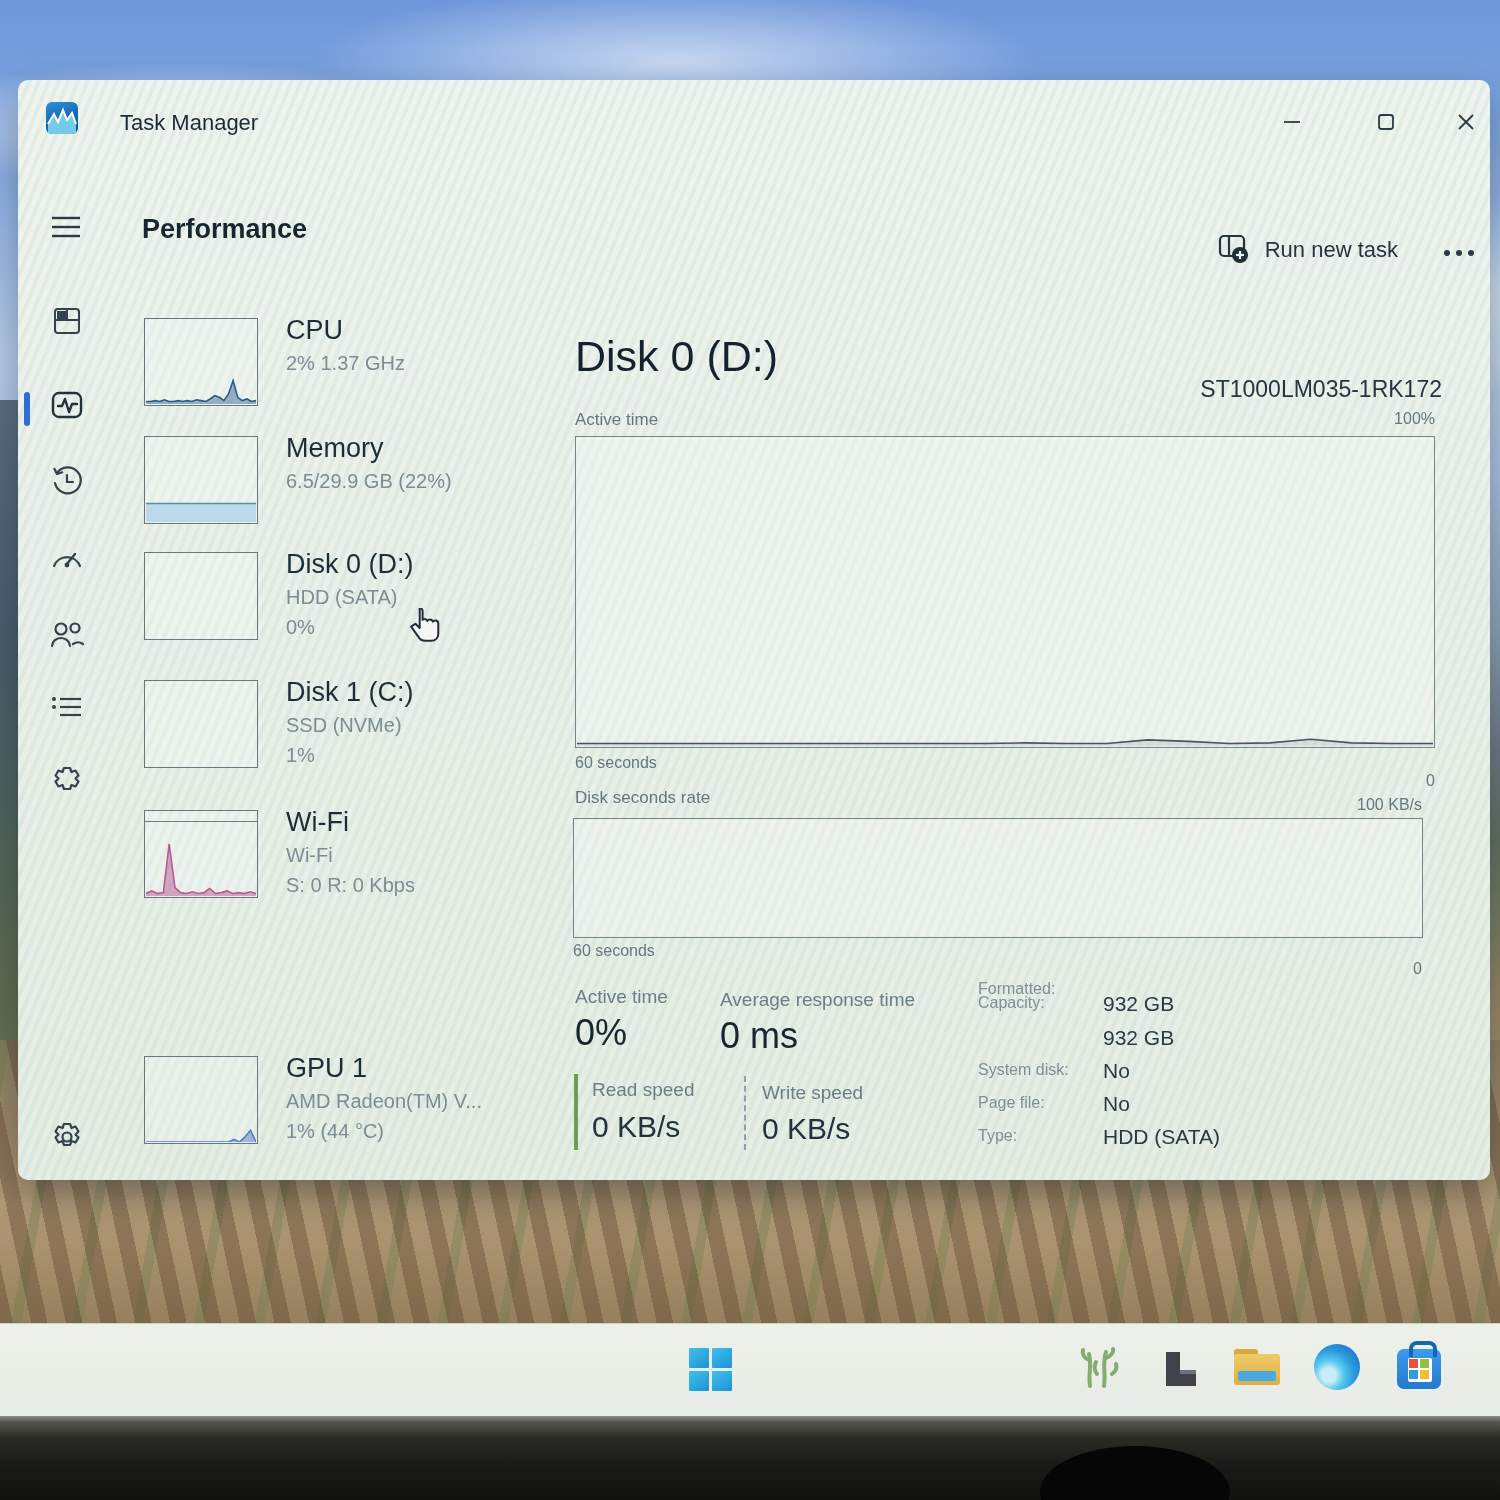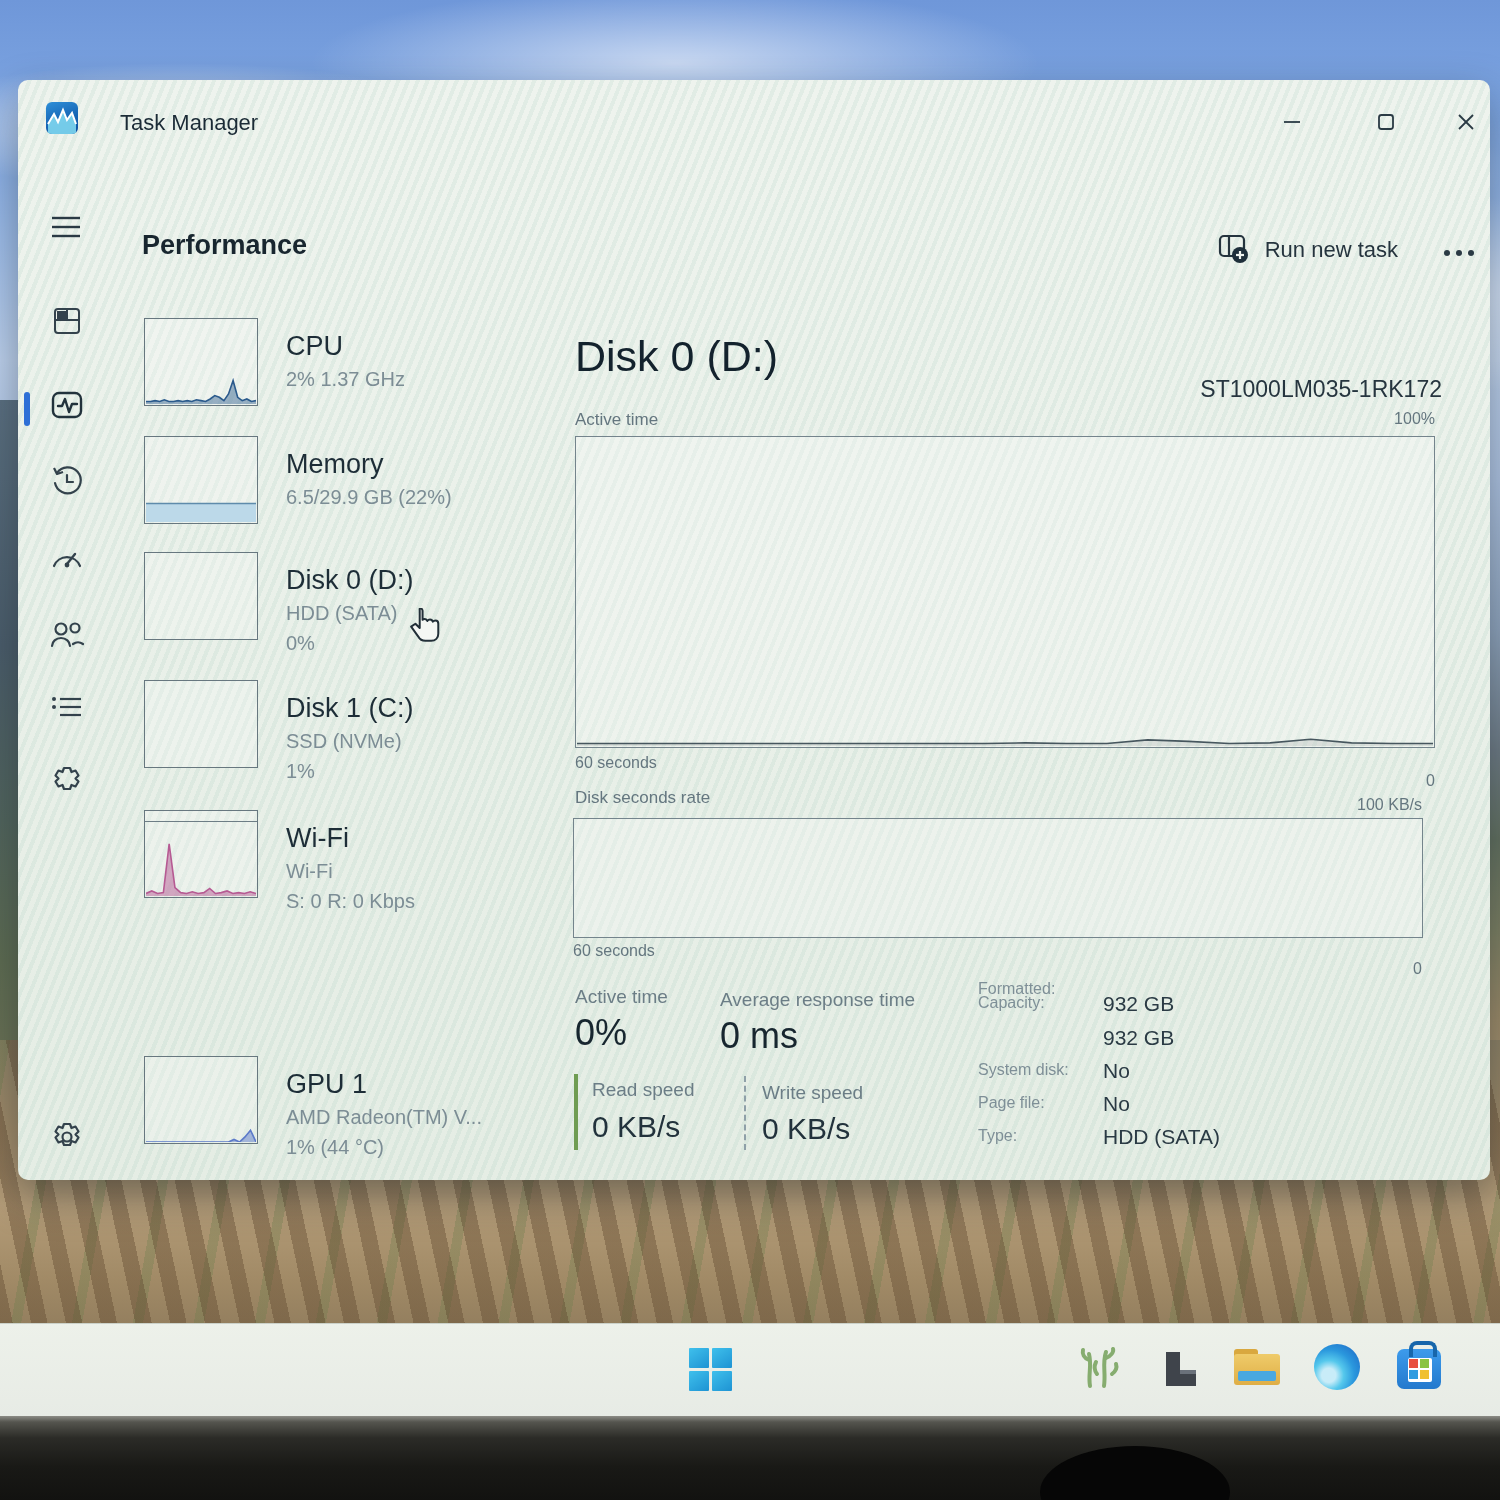--- a/index.html
+++ b/index.html
@@ -38,40 +38,40 @@
 
   .tm-title{position:absolute;left:102px;top:30px;font-size:22px;color:#1b2b36;}
   .tm-appicon{position:absolute;left:28px;top:22px;width:32px;height:32px;border-radius:6px;overflow:hidden;
     background:linear-gradient(160deg,#2f8fd8 0%,#1565b5 55%,#0d4f9e 100%);}
   .tm-appicon svg{display:block;width:100%;height:100%;}
 
   .win-btn{position:absolute;top:22px;width:40px;height:40px;display:flex;align-items:center;justify-content:center;cursor:default;}
   .win-btn svg{display:block;}
 
   .hamburger{position:absolute;left:32px;top:132px;width:34px;height:30px;}
-  .page-title{position:absolute;left:124px;top:134px;font-size:27px;font-weight:700;color:#18262f;margin-top:16px;}
+  .page-title{position:absolute;left:124px;top:134px;font-size:27px;font-weight:700;color:#18262f;}
 
   .run-task{position:absolute;right:92px;top:152px;display:flex;align-items:center;gap:14px;cursor:pointer;}
   .run-task-label{font-size:22px;color:#25343e;}
   .more-dots{position:absolute;right:16px;top:170px;display:flex;gap:6px;cursor:pointer;}
   .more-dots i{width:6px;height:6px;border-radius:50%;background:#2a3a44;}
 
   
   .side-item{position:absolute;left:30px;width:38px;height:38px;display:flex;align-items:center;justify-content:center;cursor:pointer;}
   .side-item svg{display:block;}
   .side-indicator{position:absolute;left:6px;top:312px;width:6px;height:34px;border-radius:3px;background:#2e6fd6;}
 
   
   .perf-list{position:absolute;left:126px;top:238px;width:425px;height:840px;}
   .perf-item{position:absolute;left:0;width:100%;cursor:pointer;}
   .mini{position:absolute;left:0;top:0;width:114px;height:88px;border:1.5px solid #67777f;background:rgba(251,253,250,.25);}
   .spark{position:absolute;inset:1px;overflow:hidden;}
   .spark svg{width:100%;height:100%;display:block;}
   .wifi-topline{position:absolute;left:0;right:0;top:10px;border-top:1.5px solid #6d7d85;}
-  .perf-text{position:absolute;left:142px;top:-3px;width:280px;margin-top:16px;}
+  .perf-text{position:absolute;left:142px;top:-3px;width:280px;}
   .perf-label{font-size:27px;color:#1d2d37;}
   .perf-sub{margin-top:5px;font-size:20px;color:#7c8d95;line-height:1.25;}
 
   
   .main-title{position:absolute;left:557px;top:252px;font-size:43px;color:#13222d;}
   .device-name{position:absolute;right:48px;top:296px;font-size:23px;color:#26353f;}
   .chart-label{position:absolute;font-size:17px;color:#64767f;}
   .chart-max{position:absolute;font-size:16px;color:#64767f;}
   .chart-box{position:absolute;border:1px solid #74848c;background:rgba(252,253,251,.28);}
   .chart-xlabel{position:absolute;font-size:16px;color:#64767f;}

